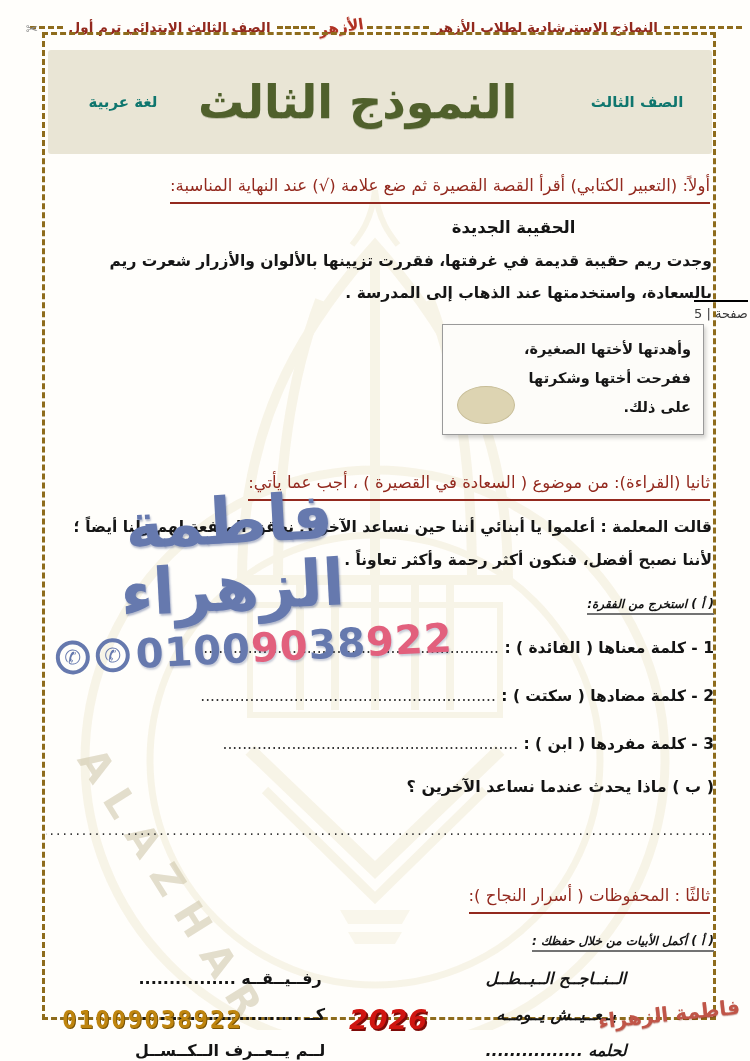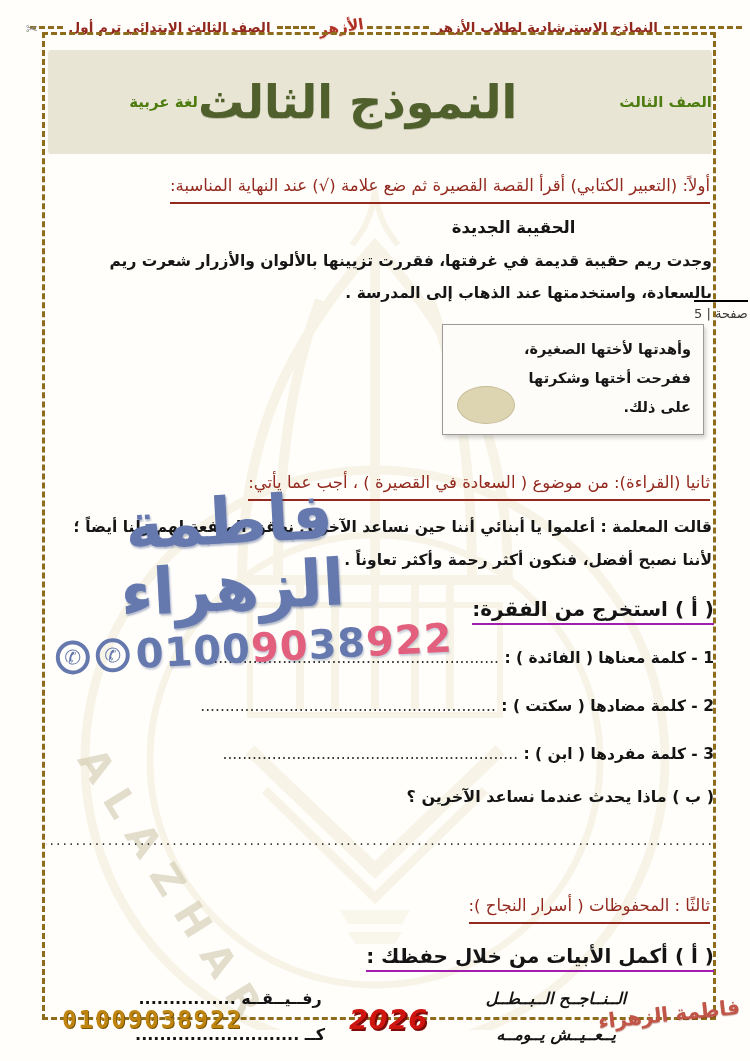--- a/index.html
+++ b/index.html
@@ -38,39 +38,39 @@
 
   
   .page-label { position:absolute; left:694px; top:300px; z-index:4; direction:rtl;
     font-size:13px; color:#3a3a3a; border-top:2px solid #000000; padding-top:4px; }
 
   
   .content { position:absolute; left:46px; top:36px; width:668px; z-index:2; direction:rtl; }
 
   .title-bar { position:relative; margin:14px 2px 0 2px; height:104px; background:#e9e5d5;
     border-radius:3px; display:flex; align-items:center; }
-  .title-side { font-size:15px; font-weight:bold; color:#4d7c0f; flex:0 0 150px; text-align:right; }
+  .title-side { font-size:15px; font-weight:bold; color:#0f766e; flex:0 0 150px; text-align:center; }
   .title-main { flex:1 1 auto; text-align:left; font-size:46px; font-weight:bold; color:#50602c;
     text-shadow:0 1px 0 rgba(60,70,30,.25); letter-spacing:-1px; }
 
   .sec-head { display:inline-block; margin:20px 4px 0 0; color:#93291e; font-size:16.5px;
     border-bottom:2px solid #93291e; padding-bottom:3px; line-height:1.5; }
   .story-title { margin:14px 0 0 0; text-align:center; width:60%; font-size:16.5px; font-weight:bold; color:#141414; }
   .story-text { margin:8px 2px 0 2px; font-size:15.5px; font-weight:bold; color:#161616; line-height:2.1; text-align:right; }
 
   .boxes-row { display:flex; direction:rtl; justify-content:space-between; margin:14px 10px 0 30px; }
   .opt-box { position:relative; width:262px; min-height:84px; background:#fdfcf9; border:1px solid #9a9a9a;
     box-shadow:2px 3px 4px rgba(0,0,0,.18); padding:10px 12px 12px 64px;
     font-size:14.5px; font-weight:bold; color:#161616; line-height:2; text-align:right; }
   .oval { position:absolute; left:14px; bottom:10px; width:58px; height:38px; border-radius:50%;
     background:#ddd4b2; border:1px solid #c7bd97; cursor:pointer; }
 
   .passage { margin:10px 2px 0 2px; font-size:15.5px; font-weight:bold; color:#161616; line-height:2.15; text-align:right; }
-  .part-label { display:inline-block; margin-top:20px; font-size:20px; font-weight:bold; color:#141414;
-    border-bottom:2px solid #a21caf; padding-bottom:2px; }
+  .part-label { display:inline-block; margin-top:20px; font-size:12px; font-weight:bold; color:#141414;
+    border-bottom:2px solid #737373; padding-bottom:2px;font-style:italic; }
   .part-label-plain { display:inline-block; margin-top:24px; font-size:16px; font-weight:bold; color:#141414; }
 
   .q-item { margin-top:24px; font-size:15.5px; font-weight:bold; color:#141414; white-space:nowrap; overflow:hidden; }
   .q-item .dots { font-weight:normal; color:#333; letter-spacing:2px; }
   .ans-line { margin-top:26px; font-size:14px; color:#333; letter-spacing:2px; white-space:nowrap; overflow:hidden; }
 
   .verses { margin:16px 8px 0 8px; }
   .verse-row { display:flex; direction:rtl; margin-top:17px; }
   .v-right { flex:0 0 46%; text-align:center; font-size:16px; font-weight:bold; color:#141414;font-style:italic; }
   .v-left  { flex:0 0 54%; text-align:center; font-size:16px; font-weight:bold; color:#141414; }

